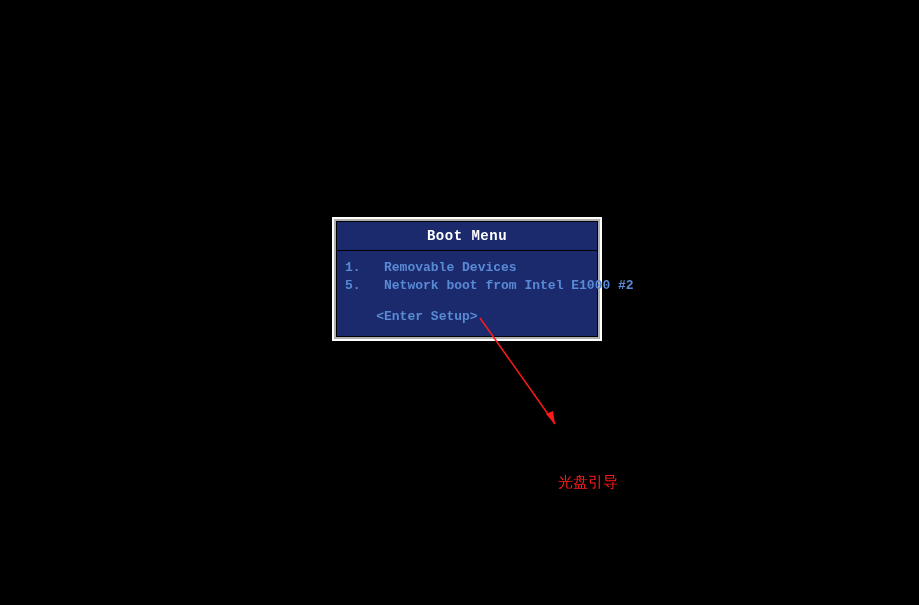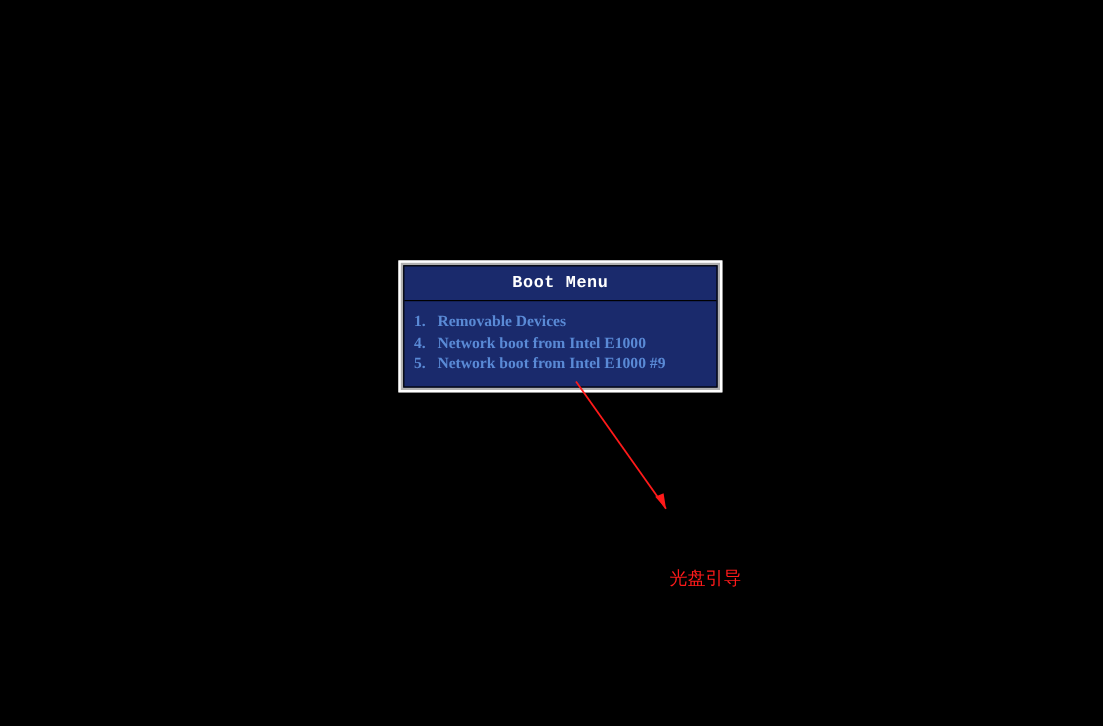--- a/index.html
+++ b/index.html
@@ -31,21 +31,20 @@
     padding: 6px 0 6px 0;
     border-bottom: 1px solid #000;
     font-size: 14px;
     letter-spacing: 0.5px;
   }
   .menu-body {
     padding: 8px 8px 10px 8px;
     font-size: 13px;
     line-height: 1.35;
     font-weight: bold;
-    font-family: Liberation Serif, serif;
   }
   .menu-item {
     white-space: pre;
     color: #5a8ad6;
     cursor: pointer;
   }
   .menu-item.selected {
     color: #fff;
   }
   .enter-setup {
@@ -72,22 +71,22 @@
   }
 </style>
 </head>
 <body>
 
 <div class="boot-menu">
   <div class="menu-inner">
     <div class="menu-title-row">Boot Menu</div>
     <div class="menu-body">
       <div class="menu-item"><span>1.</span>   <span>Removable Devices</span></div>
-      <div class="menu-item"><span>4.</span>   <span>Network boot from Intel E1000</span></div>
-      <div class="menu-item"><span>5.</span>   <span>Network boot from Intel E1000 #9</span></div>
+      <div class="menu-item"><span>5.</span>   <span>Network boot from Intel E1000 #2</span></div>
+      <div class="enter-setup">    <span>&lt;Enter Setup&gt;</span></div>
     </div>
   </div>
 </div>
 
 <svg class="arrow-svg" viewBox="0 0 100 120">
   <line x1="5" y1="2" x2="80" y2="108" stroke="#ff1a1a" stroke-width="1.5"></line>
   <polygon points="80,108 71,98 78,95" fill="#ff1a1a"></polygon>
 </svg>
 <div class="annotation-label">光盘引导</div>
 

